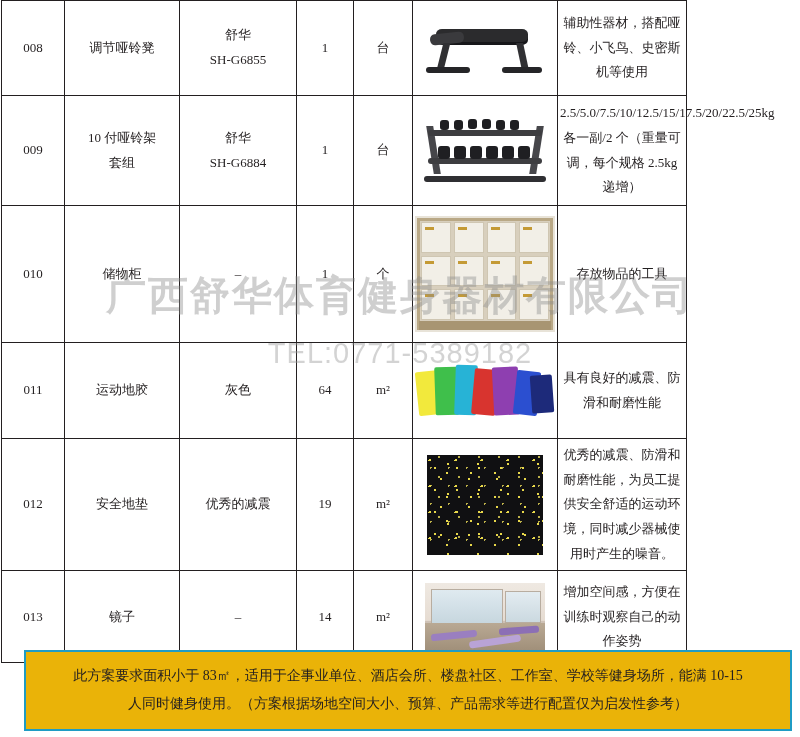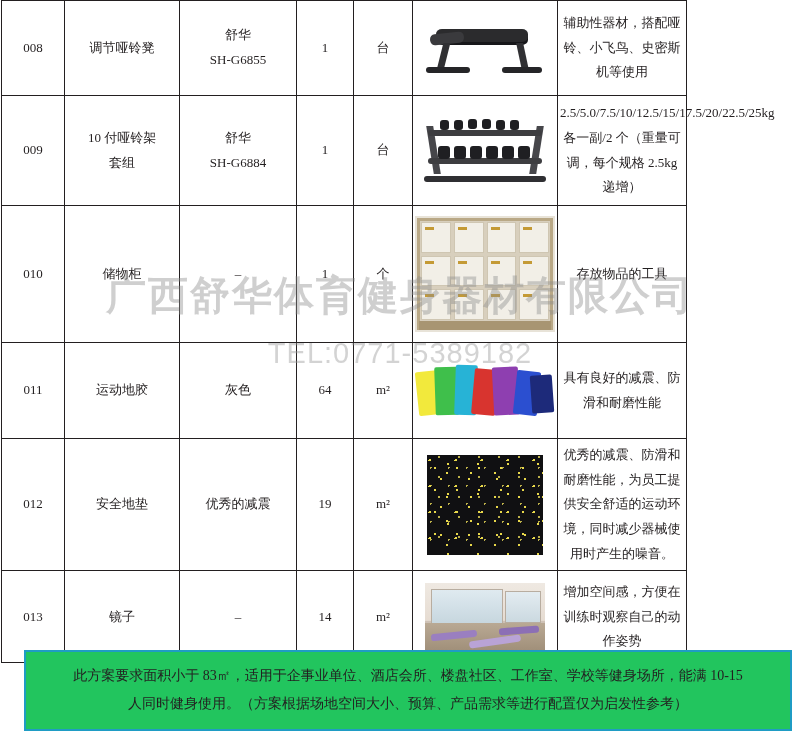--- a/index.html
+++ b/index.html
@@ -204,21 +204,21 @@
   .mirror .ymat.m2 { left: 44px; bottom: 6px;  width: 52px; background: #b9a3d6; transform: rotate(-8deg); }
   .mirror .ymat.m3 { left: 74px; bottom: 17px; width: 40px; background: #8c6fb5; transform: rotate(-4deg); }
 
   
   .footer {
     position: absolute;
     left: 24px;
     right: 8px;
     bottom: 6px;
     border: 2px solid #1f9cc4;
-    background: #22c55e;
+    background: #eab308;
     box-sizing: border-box;
     padding: 10px 14px 12px 14px;
   }
   .footer p {
     margin: 0;
     font-size: 14px;
     line-height: 1.95;
     text-align: center;
     color: #231f20;
   }

